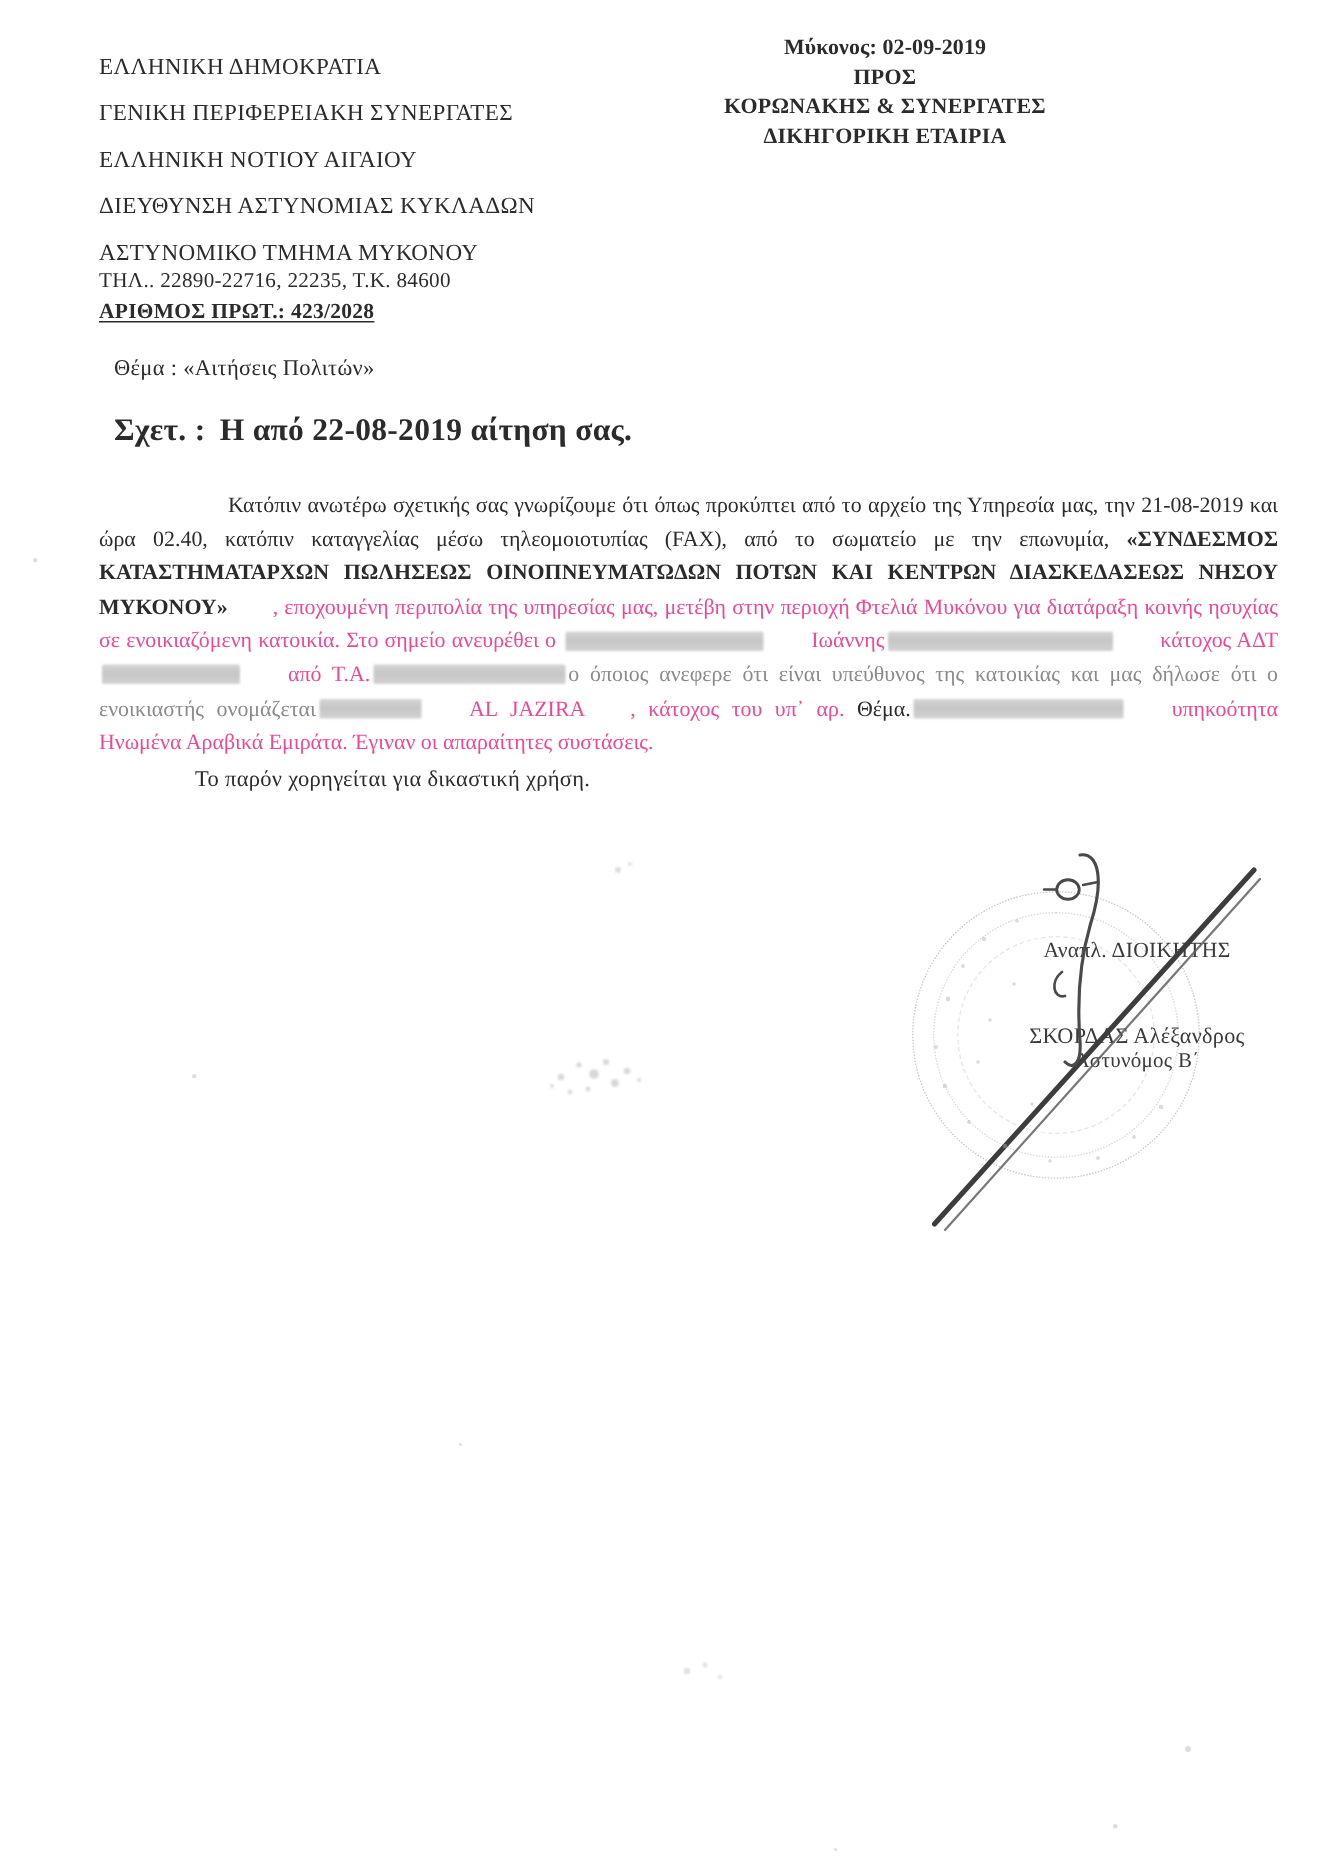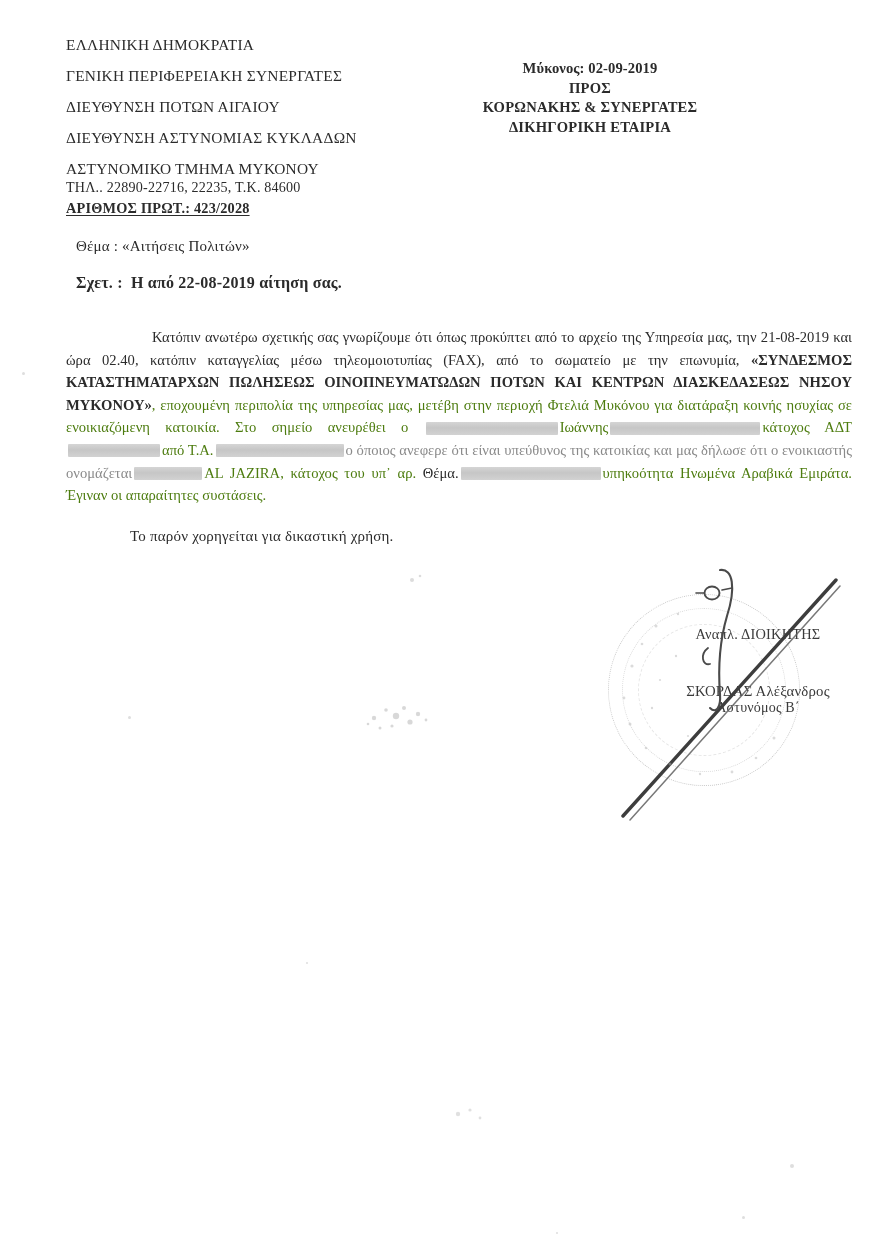--- a/index.html
+++ b/index.html
@@ -49,55 +49,55 @@
   .hdr-right {
     position: absolute;
     left: 440px;
     top: 23px;
     width: 300px;
     text-align: center;
     line-height: 19.6px;
     font-size: 14.6px;
     font-weight: 600;
   }
-  .hdr-right .r-date { letter-spacing: .1px; margin-top: 36px; }
+  .hdr-right .r-date { letter-spacing: .1px; }
   .hdr-right .r-caps { letter-spacing: .2px; }
 
   
   .subject {
     position: absolute;
     left: 76px;
     top: 238px;
     font-size: 15px;
     font-weight: 400;
     letter-spacing: .2px;
   }
   .reference {
     position: absolute;
     left: 76px;
     top: 274px;
-    font-size: 16px;
+    font-size: 21px;
     font-weight: 600;
     letter-spacing: .2px;
   }
 
   
   .body-block {
     position: absolute;
     left: 66px;
     top: 326px;
     width: 786px;
     font-size: 14.6px;
     line-height: 22.6px;
     text-align: justify;
     text-justify: inter-word;
   }
   .body-block p { margin: 0; text-indent: 86px; }
   .bold { font-weight: 700; }
-  .faded { color: #4d7c0f; }
+  .faded { color: #ec4899; margin-left: 30px; }
   .faded2 { color: #8a8a8a; }
 
   
   .redact {
     display: inline-block;
     vertical-align: middle;
     height: 13px;
     background: linear-gradient(180deg,#d5d5d5 0%,#c6c6c6 45%,#d2d2d2 100%);
     border-radius: 1px;
     filter: blur(.55px);
@@ -105,21 +105,20 @@
     position: relative;
     top: -1px;
   }
 
   .closing {
     position: absolute;
     left: 130px;
     top: 512px;
     font-size: 15px;
     letter-spacing: .2px;
-    margin-top: 16px;
   }
 
   
   .sig-wrap {
     position: absolute;
     left: 560px;
     top: 548px;
     width: 320px;
     height: 300px;
   }
@@ -178,21 +177,21 @@
   }
 </style>
 </head>
 <body>
 
 <div class="page">
 
   <div class="hdr-left">
     <div class="hl-caps">ΕΛΛΗΝΙΚΗ   ΔΗΜΟΚΡΑΤΙΑ</div>
     <div class="hl-caps">ΓΕΝΙΚΗ ΠΕΡΙΦΕΡΕΙΑΚΗ ΣΥΝΕΡΓΑΤΕΣ</div>
-    <div class="hl-caps">ΔΙΕΥΘΥΝΣΗ ΠΟΤΩΝ ΑΙΓΑΙΟΥ</div>
+    <div class="hl-caps">ΕΛΛΗΝΙΚΗ ΝΟΤΙΟΥ ΑΙΓΑΙΟΥ</div>
     <div class="hl-caps">ΔΙΕΥΘΥΝΣΗ ΑΣΤΥΝΟΜΙΑΣ ΚΥΚΛΑΔΩΝ</div>
     <div class="hl-caps">ΑΣΤΥΝΟΜΙΚΟ ΤΜΗΜΑ ΜΥΚΟΝΟΥ</div>
     <div class="hl-small">ΤΗΛ.. 22890-22716, 22235,   Τ.Κ. 84600</div>
     <div><span class="hl-prot">ΑΡΙΘΜΟΣ ΠΡΩΤ.: 423/2028</span></div>
   </div>
 
   <div class="hdr-right">
     <div class="r-date">Μύκονος: 02-09-2019</div>
     <div class="r-caps">ΠΡΟΣ</div>
     <div class="r-caps">ΚΟΡΩΝΑΚΗΣ &amp; ΣΥΝΕΡΓΑΤΕΣ</div>

